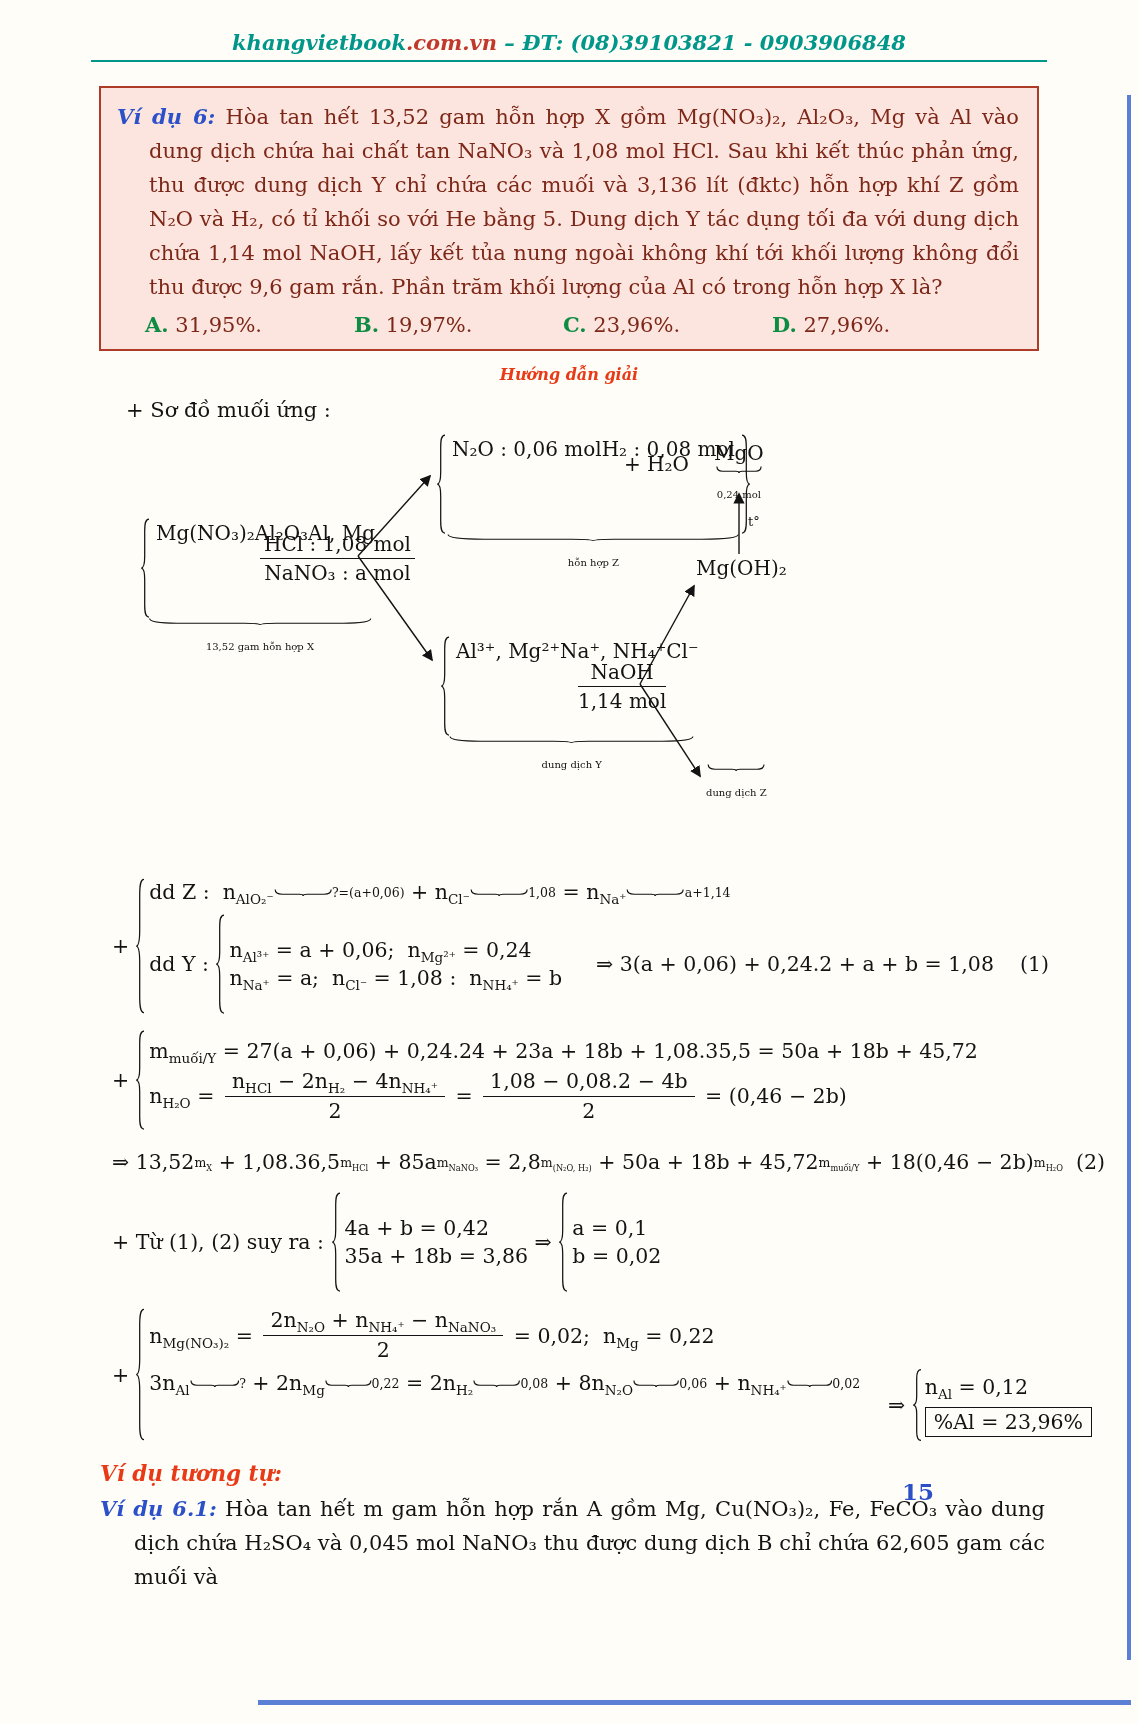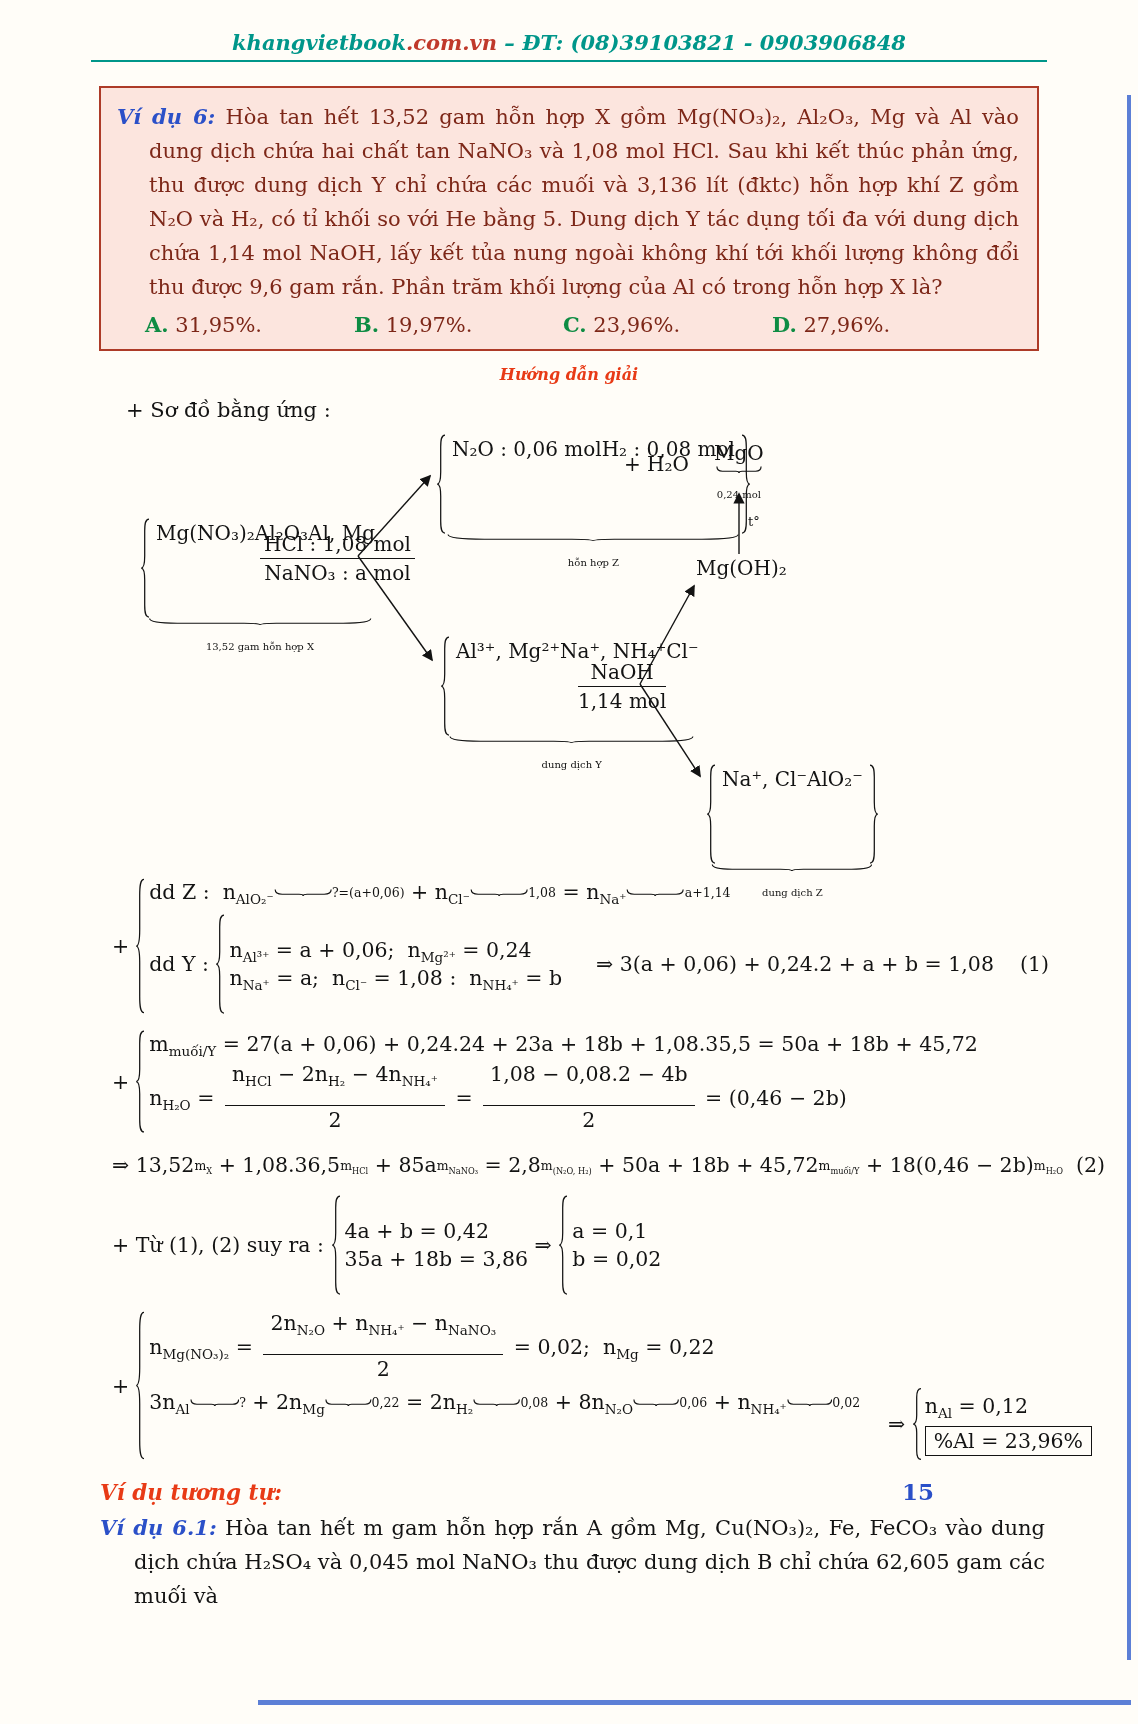--- a/index.html
+++ b/index.html
@@ -46,21 +46,21 @@
   .col{display:flex;flex-direction:column;}
   .trow{display:flex;align-items:flex-start;}
   .frow{display:flex;align-items:center;}
   .frow i.brace{margin-right:3px;}
   .eqblock > i.brace{margin-right:3px;}
   .t{line-height:28px;white-space:pre;}
   .ub{display:inline-flex;flex-direction:row;align-items:center;}
   .ub .lbl{font-size:12.5px;line-height:15px;white-space:nowrap;}
   sub{font-size:0.66em;line-height:0;}
   .frac{display:inline-flex;flex-direction:column;align-items:center;margin:0 4px;}
-  .frac .num{padding:0 7px 18px;border-bottom:1.4px solid #131313;line-height:25px;white-space:pre;}
+  .frac .num{padding:0 7px 2px;border-bottom:1.4px solid #131313;line-height:25px;white-space:pre;}
   .frac .den{padding-top:2px;line-height:25px;white-space:pre;}
   .ansbox{border:1.6px solid #131313;padding:0 8px;margin-top:4px;}
   
   .redhead{margin:20px 0 0 100px;font-size:21.5px;font-weight:bold;font-style:italic;color:#e83a16;}
   .similar{width:945px;margin:6px 0 0 100px;font-size:21px;line-height:1.62;text-align:justify;padding-left:34px;text-indent:-34px;}
   
   .pagenum{position:absolute;left:902px;top:1478px;font-size:23px;font-weight:bold;color:#2b50c8;}
   .edge-right{position:absolute;left:1127px;top:95px;width:4px;height:1565px;background:#5c7fd6;}
   .edge-bottom{position:absolute;left:258px;top:1700px;width:873px;height:5px;background:#5c7fd6;}
 </style>
@@ -74,21 +74,21 @@
   <p class="ptext"><span class="plabel">Ví dụ 6:</span><span> Hòa tan hết 13,52 gam hỗn hợp X gồm Mg(NO₃)₂, Al₂O₃, Mg và Al vào dung dịch chứa hai chất tan NaNO₃ và 1,08 mol HCl. Sau khi kết thúc phản ứng, thu được dung dịch Y chỉ chứa các muối và 3,136 lít (đktc) hỗn hợp khí Z gồm N₂O và H₂, có tỉ khối so với He bằng 5. Dung dịch Y tác dụng tối đa với dung dịch chứa 1,14 mol NaOH, lấy kết tủa nung ngoài không khí tới khối lượng không đổi thu được 9,6 gam rắn. Phần trăm khối lượng của Al có trong hỗn hợp X là?</span></p>
   <div class="answers">
     <div class="answer"><span class="aletter">A.</span><span class="avalue"> 31,95%.</span></div>
     <div class="answer"><span class="aletter">B.</span><span class="avalue"> 19,97%.</span></div>
     <div class="answer"><span class="aletter">C.</span><span class="avalue"> 23,96%.</span></div>
     <div class="answer"><span class="aletter">D.</span><span class="avalue"> 27,96%.</span></div>
   </div>
 </div>
 
 <div class="soltitle">Hướng dẫn giải</div>
-<div class="scheme-label">+ Sơ đồ bằng ứng :</div>
+<div class="scheme-label">+ Sơ đồ muối ứng :</div>
 
 <div class="diagram">
   <svg class="arrows" width="960" height="432" viewBox="0 0 960 432">
     <defs>
       <marker id="ah" viewBox="0 0 10 10" refX="8.5" refY="5" markerWidth="8" markerHeight="8" orient="auto">
           <path d="M0,0 L10,5 L0,10 Z" fill="#131313"></path>
         </marker>
     </defs>
     <line x1="258" y1="126" x2="330" y2="46" stroke="#131313" stroke-width="1.4" marker-end="url(#ah)"></line>
     <line x1="258" y1="126" x2="332" y2="230" stroke="#131313" stroke-width="1.4" marker-end="url(#ah)"></line>
@@ -183,36 +183,20 @@
       </i>
     <div class="cg-label">dung dịch Y</div>
   </div>
 
   <div class="rstack" style="left:478px;top:230px">
     <span class="rtop">NaOH</span>
     <span class="rbot">1,14 mol</span>
   </div>
 
   <div class="cg" style="left:606px;top:334px">
-    <div class="cg-top">
-      <i class="brace">
-          <svg viewBox="0 0 11 100" preserveAspectRatio="none" style="display:block;width:100%;height:100%">
-            <path d="M9,1 C5.2,1 4.7,6 4.7,13 L4.7,38 C4.7,46 3.2,50 1.2,50 C3.2,50 4.7,54 4.7,62 L4.7,87 C4.7,94 5.2,99 9,99" fill="none" stroke="#131313" stroke-width="1.25" vector-effect="non-scaling-stroke"></path>
-          </svg>
-        </i>
-      <div class="cg-lines" style="line-height:30px">
-        <div>Na⁺, Cl⁻</div>
-        <div>AlO₂⁻</div>
-      </div>
-      <i class="brace">
-          <svg viewBox="0 0 11 100" preserveAspectRatio="none" style="display:block;width:100%;height:100%">
-            <path d="M2,1 C5.8,1 6.3,6 6.3,13 L6.3,38 C6.3,46 7.8,50 9.8,50 C7.8,50 6.3,54 6.3,62 L6.3,87 C6.3,94 5.8,99 2,99" fill="none" stroke="#131313" stroke-width="1.25" vector-effect="non-scaling-stroke"></path>
-          </svg>
-        </i>
-    </div>
     <i class="ubrace">
         <svg viewBox="0 0 100 12" preserveAspectRatio="none" style="display:block;width:100%;height:7px">
           <path d="M2,1 C2,6.5 6,9 14,9 L43,9 C48,9 50,10 50,12 C50,10 52,9 57,9 L86,9 C94,9 98,6.5 98,1" fill="none" stroke="#131313" stroke-width="1.15" vector-effect="non-scaling-stroke"></path>
         </svg>
       </i>
     <div class="cg-label">dung dịch Z</div>
   </div>
 </div>
 
 <div class="eqs">

